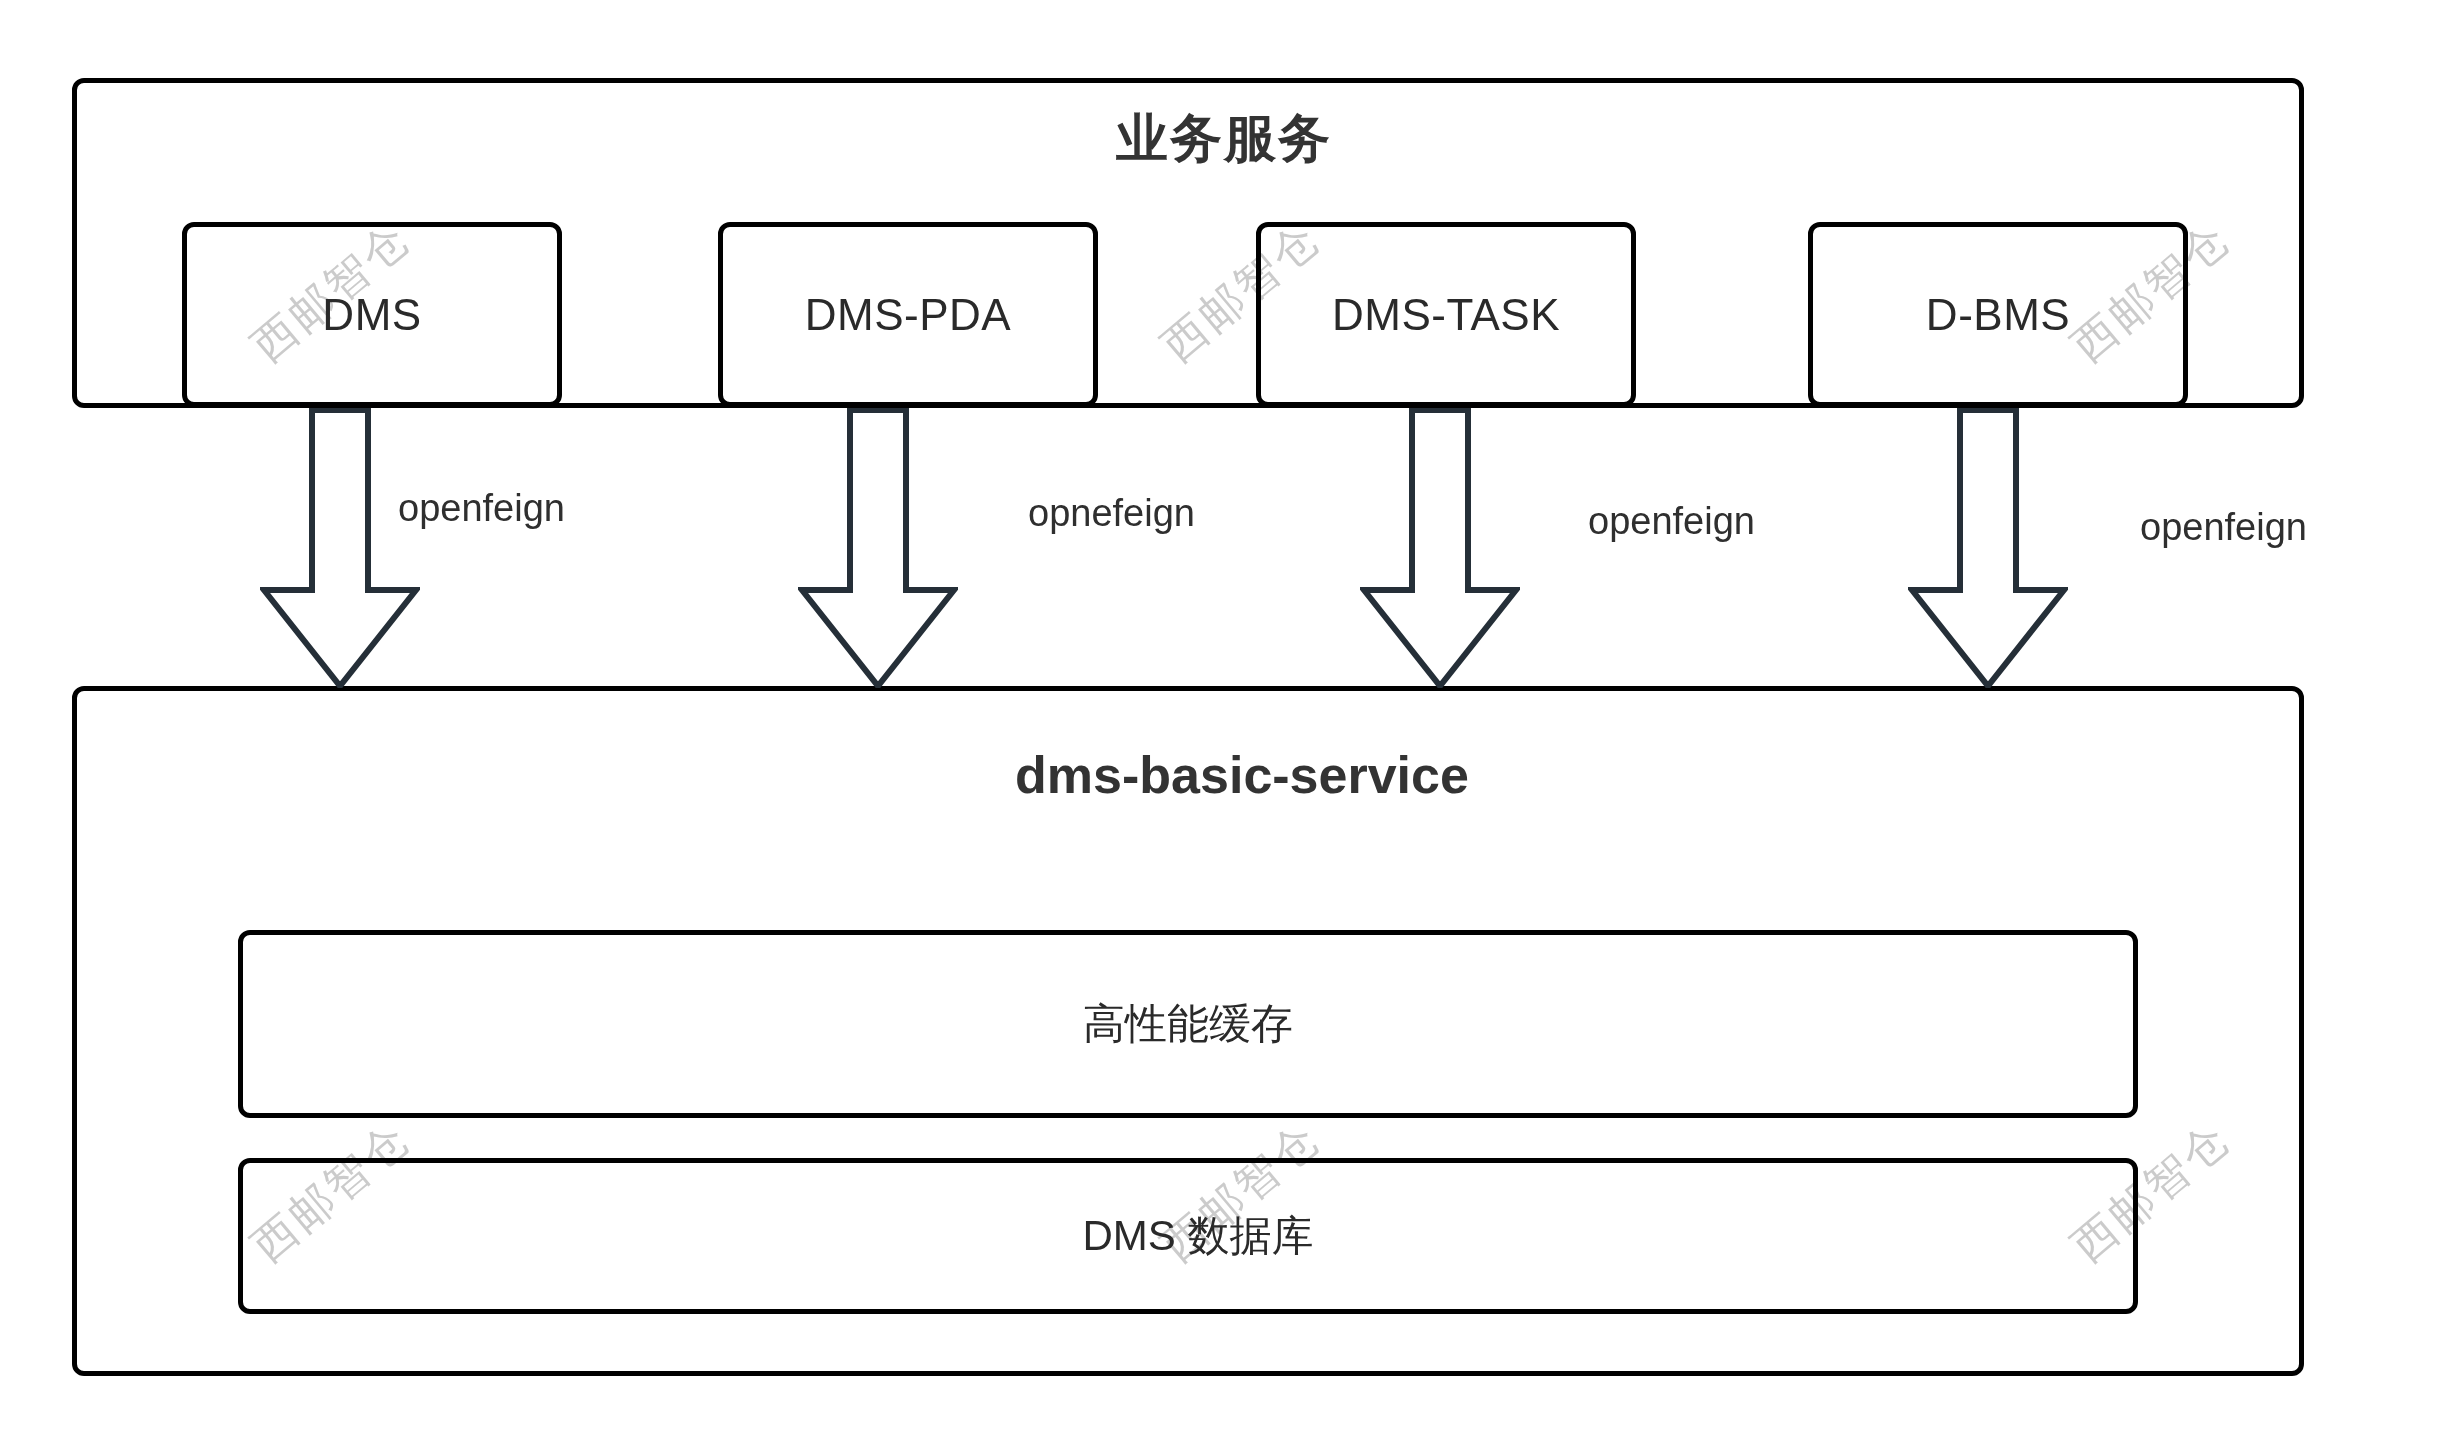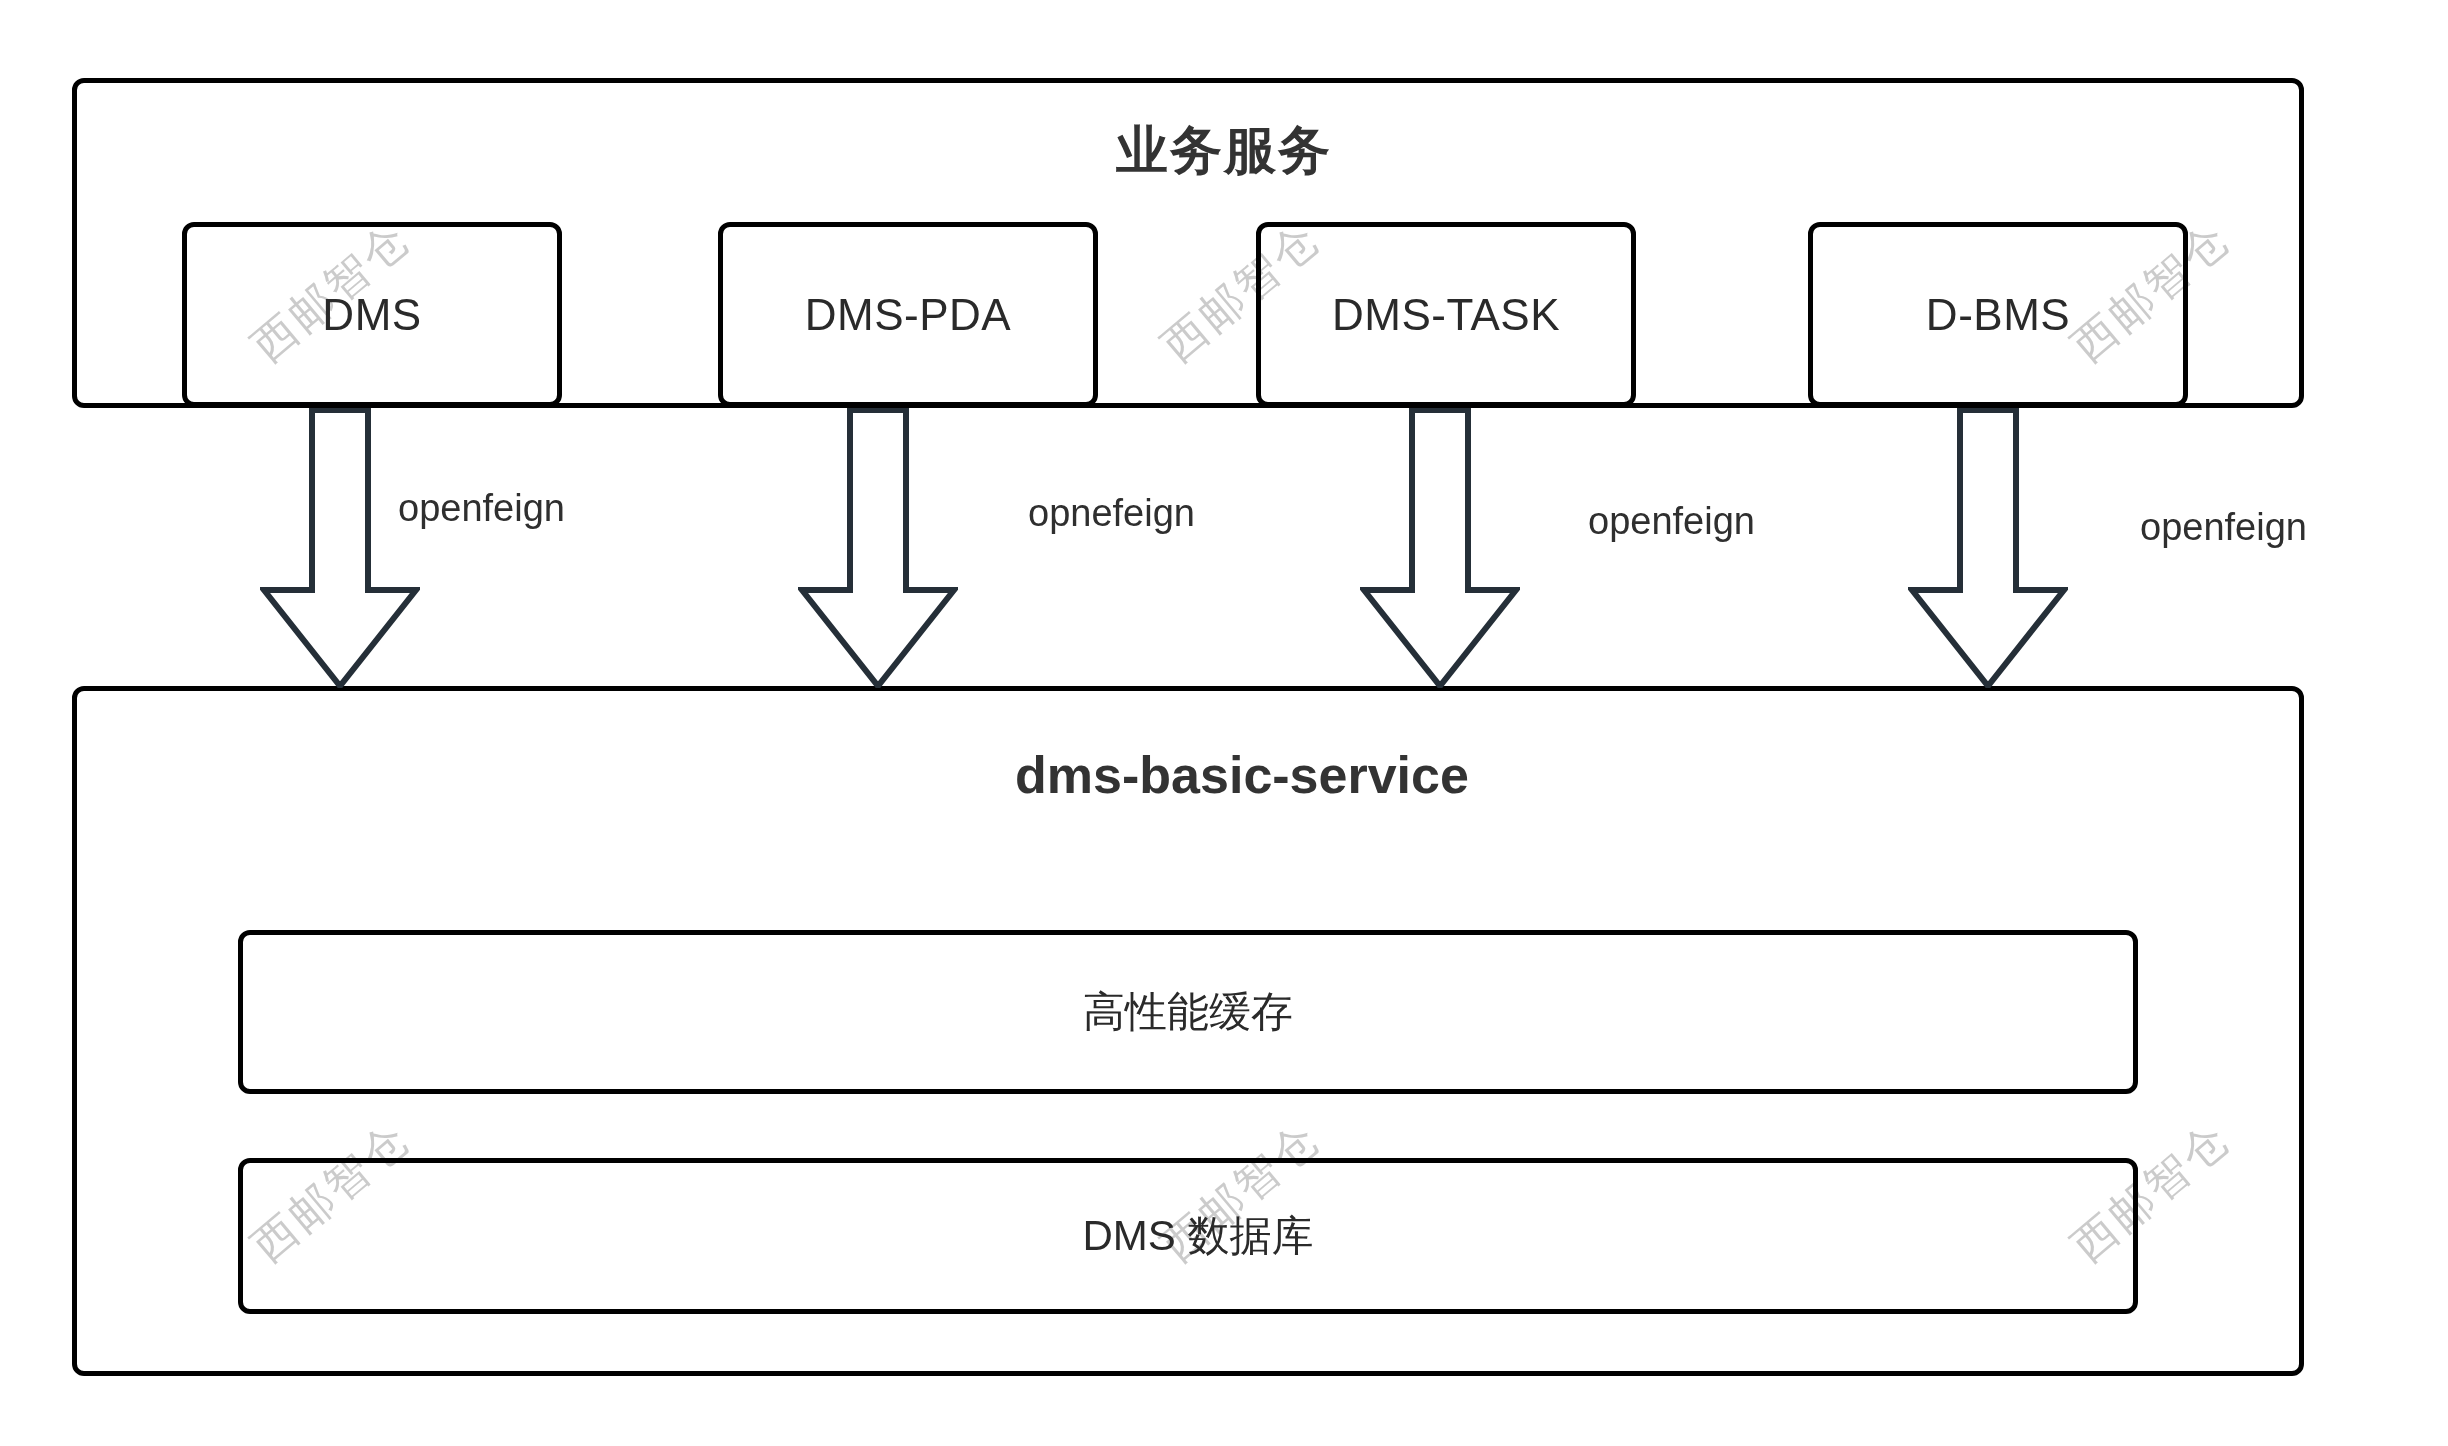--- a/index.html
+++ b/index.html
@@ -124,21 +124,21 @@
     align-items: center;
     justify-content: center;
     z-index: 15;
   }
   .layer-box .layer-label {
     font-size: 42px;
     color: #2a2a2a;
   }
   #layer-box-0 {
     top: 930px;
-    height: 164px;
+    height: 188px;
     text-align: center;
   }
   #layer-box-1 {
     top: 1158px;
     height: 156px;
     padding-left: 20px;
   }
 
   
   .arrow {
@@ -179,21 +179,21 @@
     <span class="watermark-text" style="left:240px;  top:330px;">西邮智仓</span>
     <span class="watermark-text" style="left:1150px; top:330px;">西邮智仓</span>
     <span class="watermark-text" style="left:2060px; top:330px;">西邮智仓</span>
     <span class="watermark-text" style="left:240px;  top:1230px;">西邮智仓</span>
     <span class="watermark-text" style="left:1150px; top:1230px;">西邮智仓</span>
     <span class="watermark-text" style="left:2060px; top:1230px;">西邮智仓</span>
   </div>
 
   <div class="panel" id="panel-business"></div>
 
-  <div class="panel-title" id="business-title" style="top:116px;">业务服务</div>
+  <div class="panel-title" id="business-title" style="top:104px;">业务服务</div>
 
   <div class="service-box" id="service-box-0">
     <span class="node-label">DMS</span>
   </div>
   <div class="service-box" id="service-box-1">
     <span class="node-label">DMS-PDA</span>
   </div>
   <div class="service-box" id="service-box-2">
     <span class="node-label">DMS-TASK</span>
   </div>

